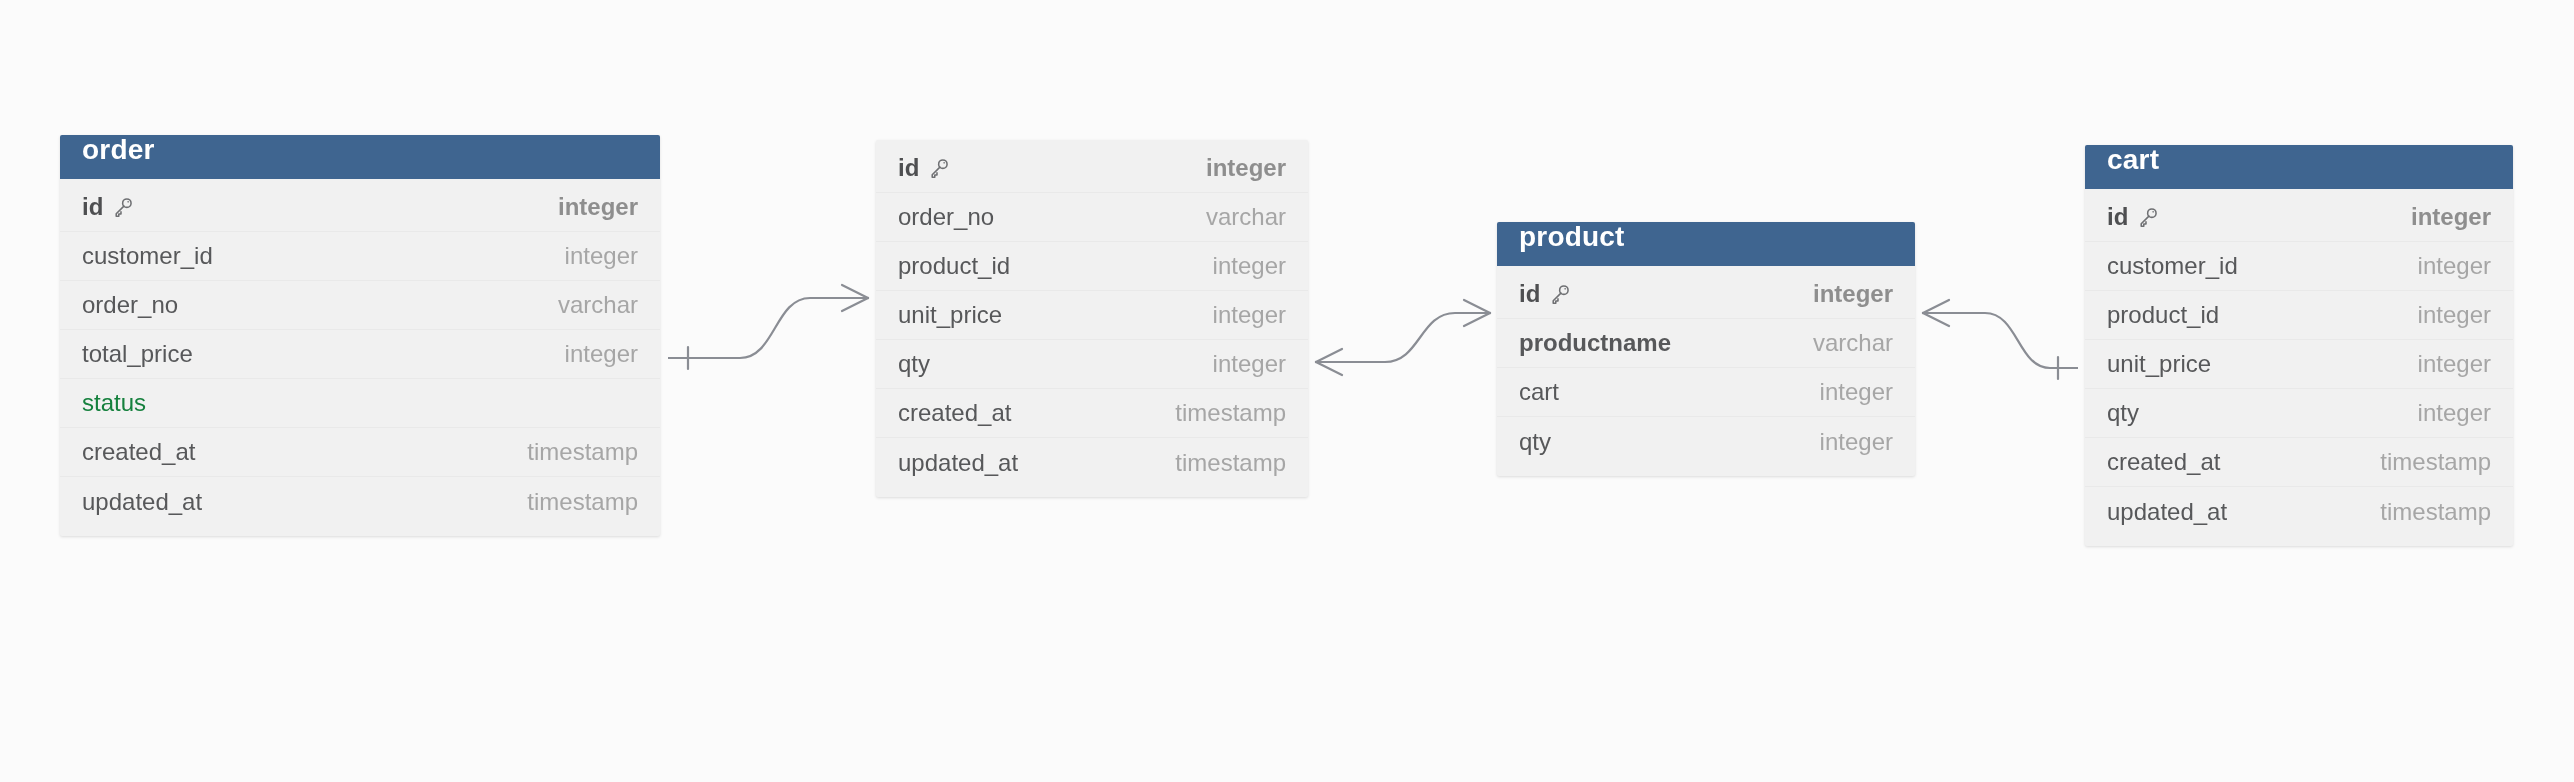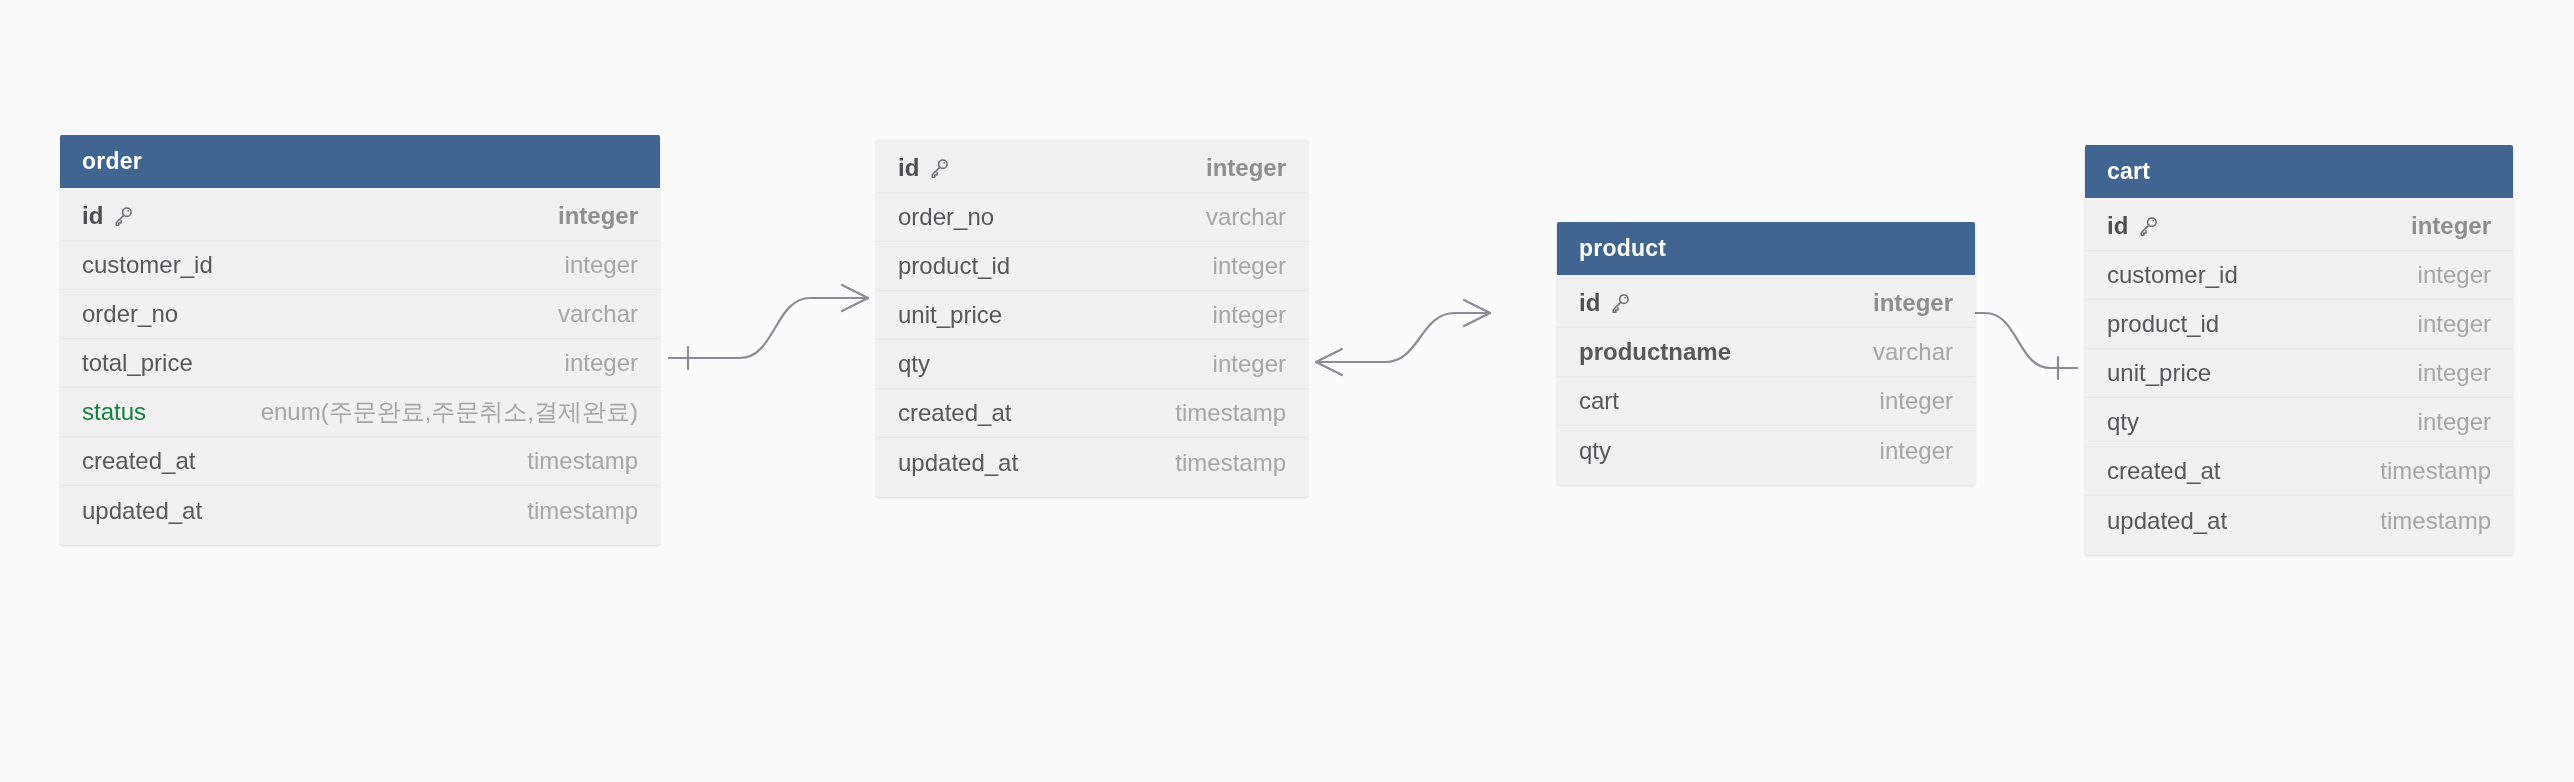--- a/index.html
+++ b/index.html
@@ -18,23 +18,23 @@
     position:absolute;
     background:#f1f1f1;
     box-shadow:0 1px 3px rgba(0,0,0,0.13);
     border-radius:2px;
     overflow:hidden;
   }
   .tbl-header{
     background:#3f6590;
     color:#ffffff;
     font-weight:bold;
-    font-size:23px;
+    font-size:28px;
     letter-spacing:.2px;
-    padding:15px 0 15px 22px;
+    padding:1px 0 15px 22px;
     line-height:1;
   }
   .rows{padding:4px 0 10px 0;}
   .row{
     display:flex;
     align-items:center;
     justify-content:space-between;
     padding:0 22px;
     height:49px;
     box-sizing:border-box;
@@ -123,21 +123,20 @@
           <div class="row" style="border-bottom-color: rgb(233, 233, 233);">
             <span class="col-name" style="color: rgb(87, 88, 90);">
               <span>total_price</span>
             </span>
             <span class="col-type" style="color: rgb(166, 166, 166);">integer</span>
           </div>
           <div class="row" style="border-bottom-color: rgb(233, 233, 233);">
             <span class="col-name" style="color: #15803d;">
               <span>status</span>
             </span>
-            <span class="col-type" style="color: rgb(166, 166, 166);">enum(주문완료,주문취소,결제완료)</span>
           </div>
           <div class="row" style="border-bottom-color: rgb(233, 233, 233);">
             <span class="col-name" style="color: rgb(87, 88, 90);">
               <span>created_at</span>
             </span>
             <span class="col-type" style="color: rgb(166, 166, 166);">timestamp</span>
           </div>
           <div class="row" style="border-bottom-color: rgb(233, 233, 233);">
             <span class="col-name" style="color: rgb(87, 88, 90);">
               <span>updated_at</span>
@@ -192,21 +191,21 @@
             <span class="col-type" style="color: rgb(166, 166, 166);">timestamp</span>
           </div>
           <div class="row" style="border-bottom-color: rgb(233, 233, 233);">
             <span class="col-name" style="color: rgb(87, 88, 90);">
               <span>updated_at</span>
             </span>
             <span class="col-type" style="color: rgb(166, 166, 166);">timestamp</span>
           </div>
         </div>
       </div>
-      <div class="table" style="left: 1557px; top: 222px; width: 418px; background: rgb(241, 241, 241);">
+      <div class="table" style="left: 1497px; top: 222px; width: 418px; background: rgb(241, 241, 241);">
         <div class="tbl-header" style="background: rgb(63, 101, 144); color: rgb(255, 255, 255);">product</div>
         <div class="rows">
           <div class="row pk" style="border-bottom-color: rgb(233, 233, 233);">
             <span class="col-name">
               <span>id</span>
               <span class="key-icon">
                 <svg viewBox="0 0 24 24" fill="none" stroke="currentColor" stroke-width="1.7" stroke-linecap="round" stroke-linejoin="round">
                   <circle cx="16.2" cy="7.8" r="4.6"></circle>
                   <path d="M13.0 11.0 L4.6 19.4 L4.6 22.0 L7.4 22.0 L7.4 19.6 L9.8 19.6 L9.8 17.2"></path>
                   <circle cx="17.6" cy="6.4" r="0.9" fill="currentColor" stroke="none"></circle>

